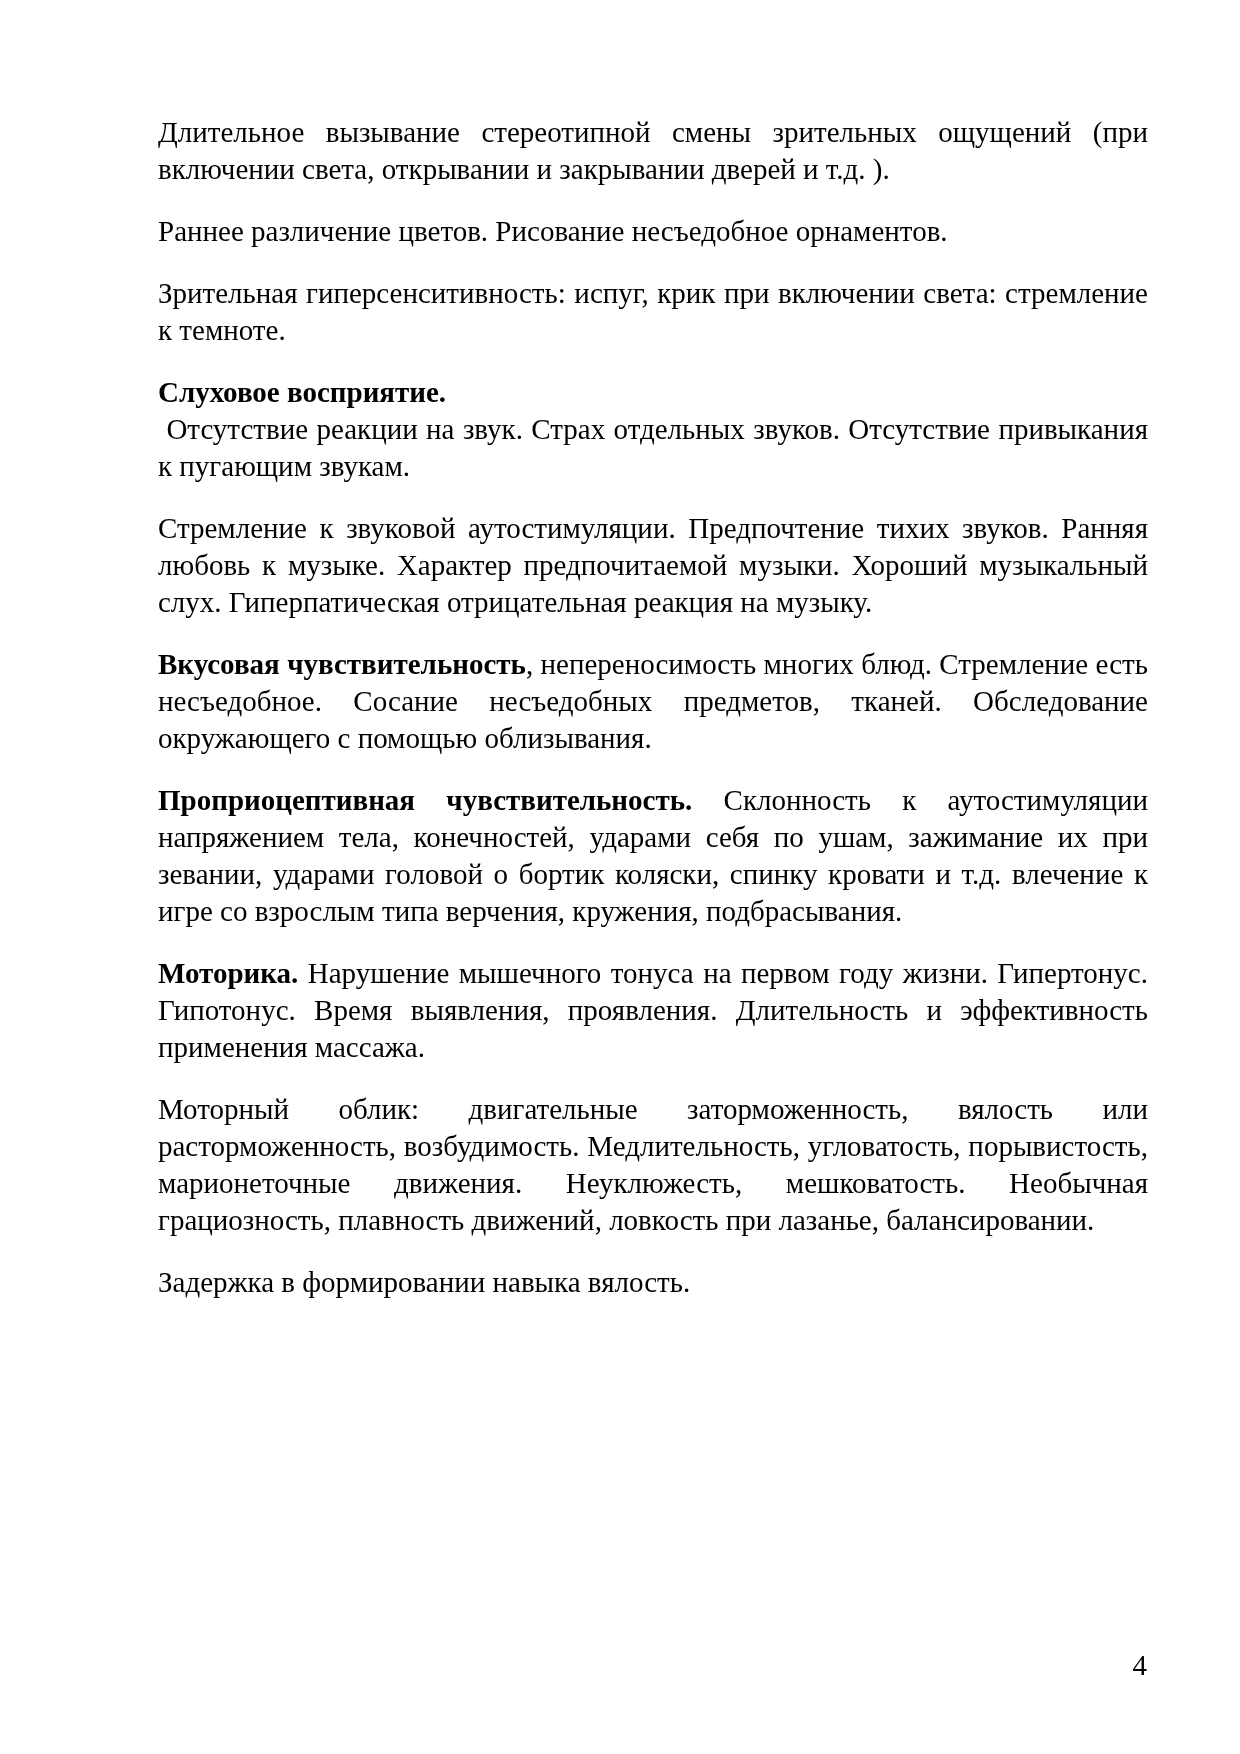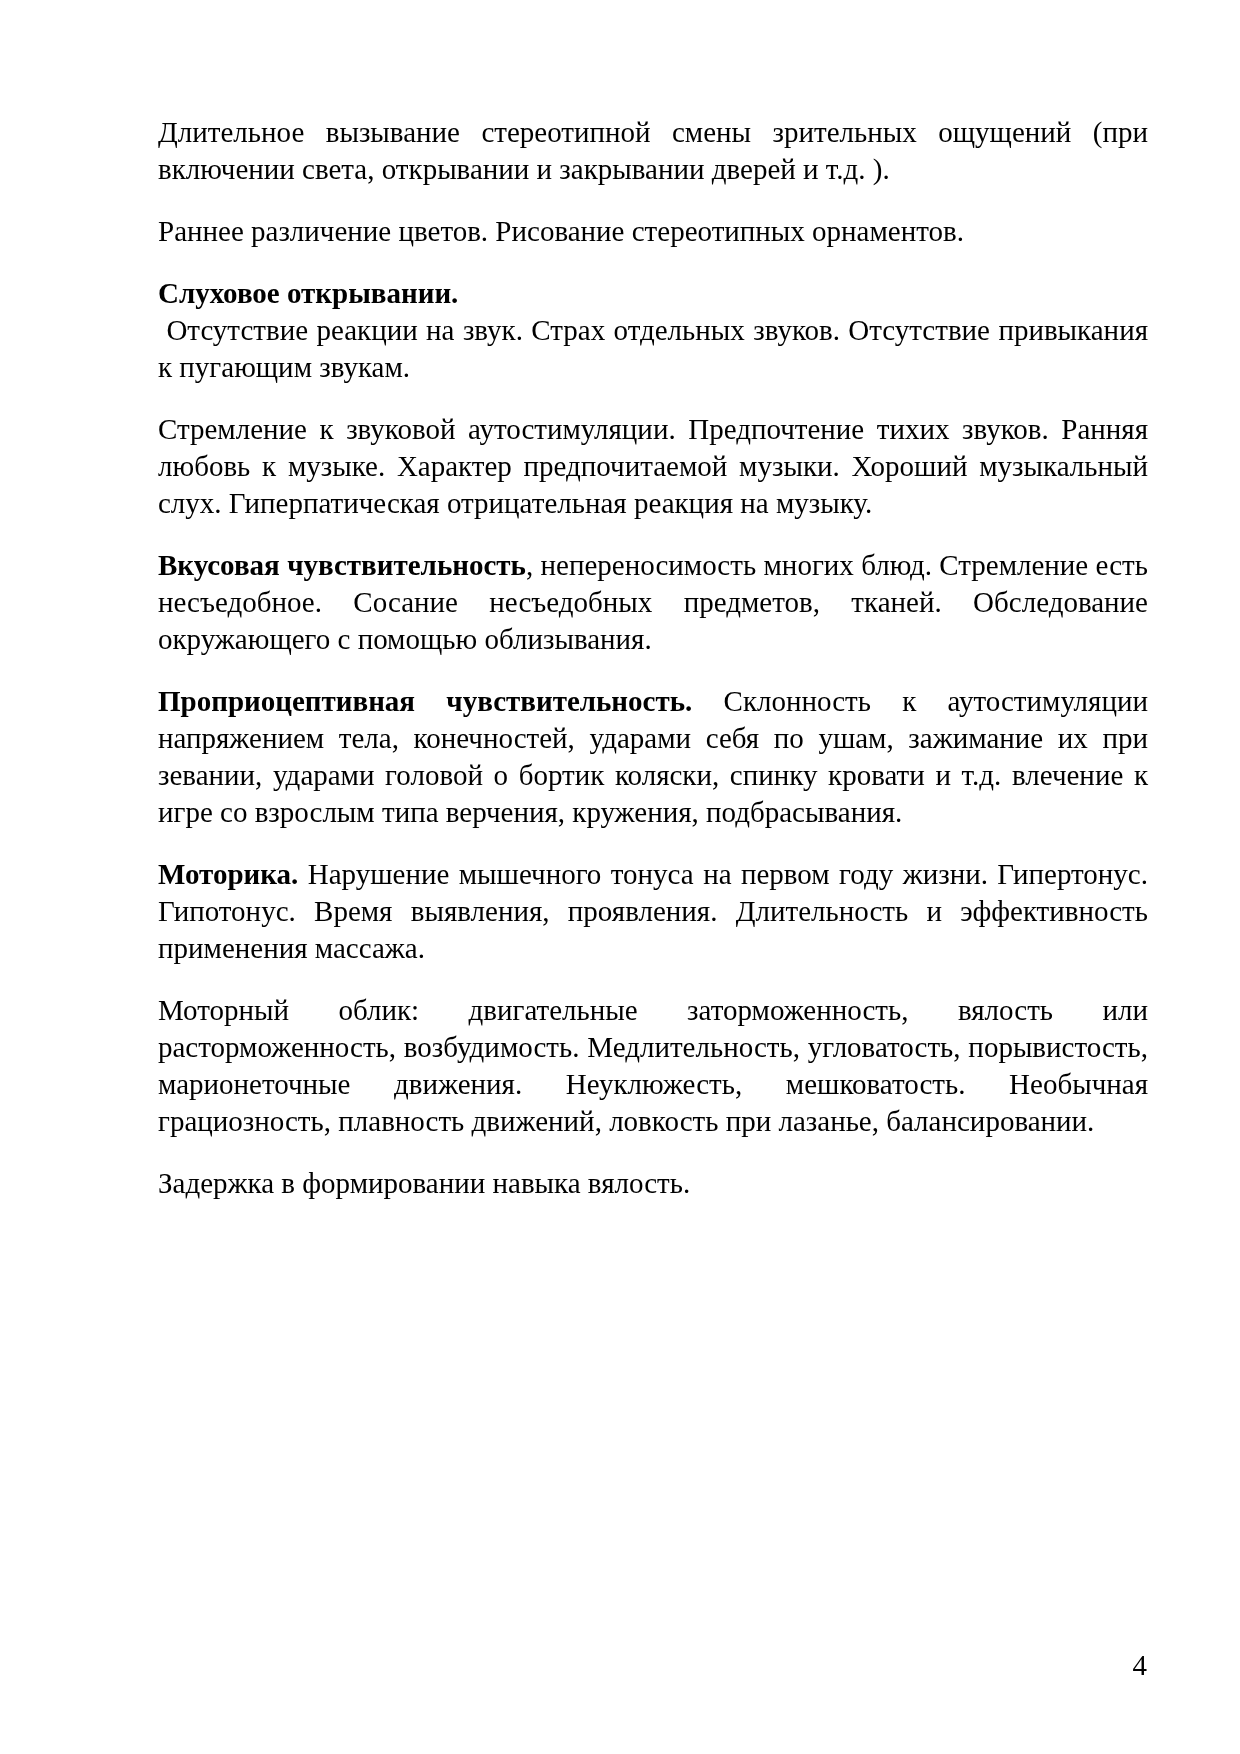--- a/index.html
+++ b/index.html
@@ -43,22 +43,23 @@
     line-height: 37px;
     text-align: right;
   }
 </style>
 </head>
 <body>
 
 <div class="page">
   <div class="doc-body">
       <p>Длительное вызывание стереотипной смены зрительных ощущений (при включении света, открывании и закрывании дверей и т.д. ).</p>
-      <p>Раннее различение цветов. Рисование стереотипных орнаментов.</p>
-      <p class="heading"><strong>Слуховое открывании.</strong></p>
+      <p>Раннее различение цветов. Рисование несъедобное орнаментов.</p>
+      <p>Зрительная гиперсенситивность: испуг, крик при включении света: стремление к темноте.</p>
+      <p class="heading"><strong>Слуховое восприятие.</strong></p>
       <p>&nbsp;Отсутствие реакции на звук. Страх отдельных звуков. Отсутствие привыкания к пугающим звукам.</p>
       <p>Стремление к звуковой аутостимуляции. Предпочтение тихих звуков. Ранняя любовь к музыке. Характер предпочитаемой музыки. Хороший музыкальный слух. Гиперпатическая отрицательная реакция на музыку.</p>
       <p><strong>Вкусовая чувствительность</strong>, непереносимость многих блюд. Стремление есть несъедобное. Сосание несъедобных предметов, тканей. Обследование окружающего с помощью облизывания.</p>
       <p><strong>Проприоцептивная чувствительность.</strong> Склонность к аутостимуляции напряжением тела, конечностей, ударами себя по ушам, зажимание их при зевании, ударами головой о бортик коляски, спинку кровати и т.д. влечение к игре со взрослым типа верчения, кружения, подбрасывания.</p>
       <p><strong>Моторика.</strong> Нарушение мышечного тонуса на первом году жизни. Гипертонус. Гипотонус. Время выявления, проявления. Длительность и эффективность применения массажа.</p>
       <p>Моторный облик: двигательные заторможенность, вялость или расторможенность, возбудимость. Медлительность, угловатость, порывистость, марионеточные движения. Неуклюжесть, мешковатость. Необычная грациозность, плавность движений, ловкость при лазанье, балансировании.</p>
       <p>Задержка в формировании навыка вялость.</p>
     </div>
   <div class="page-number">4</div>
 </div>

